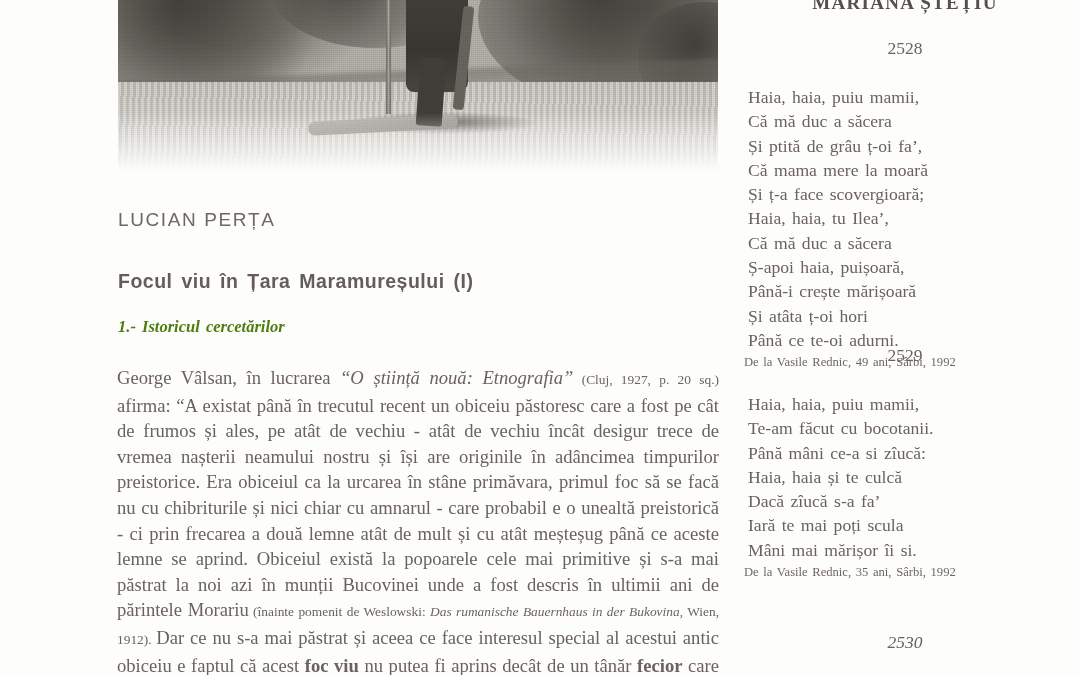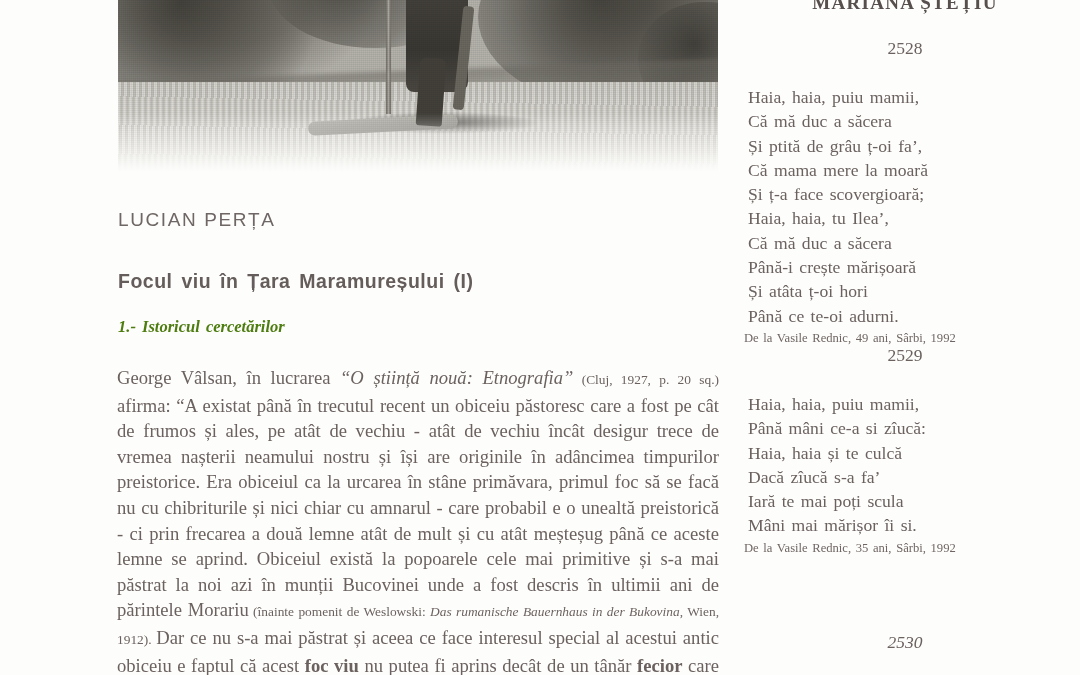--- a/index.html
+++ b/index.html
@@ -189,31 +189,33 @@
     <div class="song song-2528">
       <div class="song-no">2528</div>
       <div class="verse">
         <div>Haia, haia, puiu  mamii,</div>
         <div>Că mă duc a săcera</div>
         <div>Și ptită de grâu ț-oi fa’,</div>
         <div>Că mama mere la moară</div>
         <div>Și ț-a face scovergioară;</div>
         <div>Haia, haia, tu  Ilea’,</div>
         <div>Că mă duc a săcera</div>
+        <div>Ș-apoi haia, puișoară,</div>
         <div>Până-i crește mărișoară</div>
         <div>Și atâta ț-oi hori</div>
         <div>Până ce te-oi adurni.</div>
       </div>
       <div class="attrib">De la  Vasile  Rednic, 49  ani, Sârbi, 1992</div>
     </div>
 
     <div class="song song-2529">
       <div class="song-no">2529</div>
       <div class="verse">
         <div>Haia, haia, puiu  mamii,</div>
+        <div>Te-am făcut cu bocotanii.</div>
         <div>Până mâni ce-a si zîucă:</div>
         <div>Haia, haia și te culcă</div>
         <div>Dacă zîucă s-a fa’</div>
         <div>Iară te mai poți scula</div>
         <div>Mâni mai mărișor îi si.</div>
       </div>
       <div class="attrib">De la  Vasile  Rednic, 35  ani, Sârbi, 1992</div>
     </div>
 
     <div class="song song-2530 clip-bottom">

